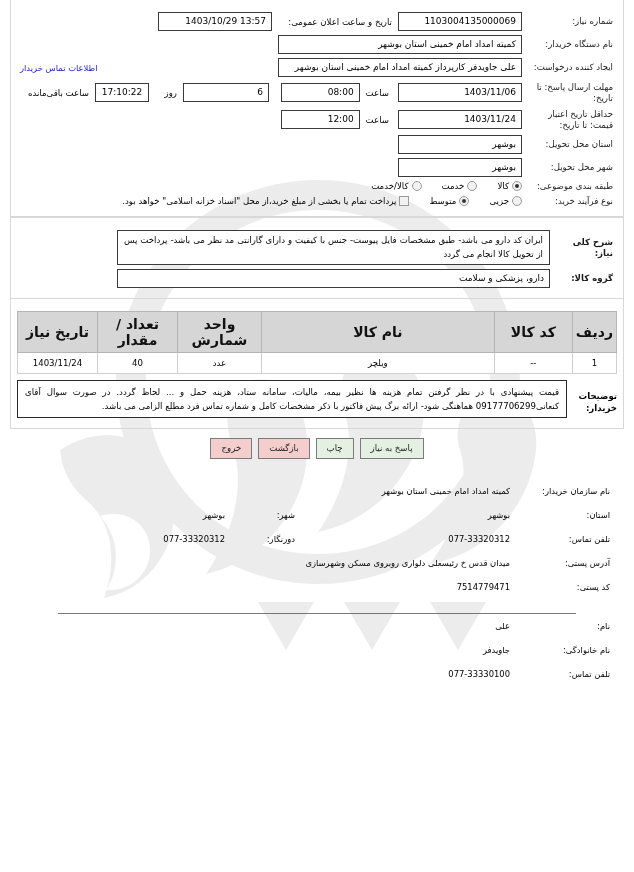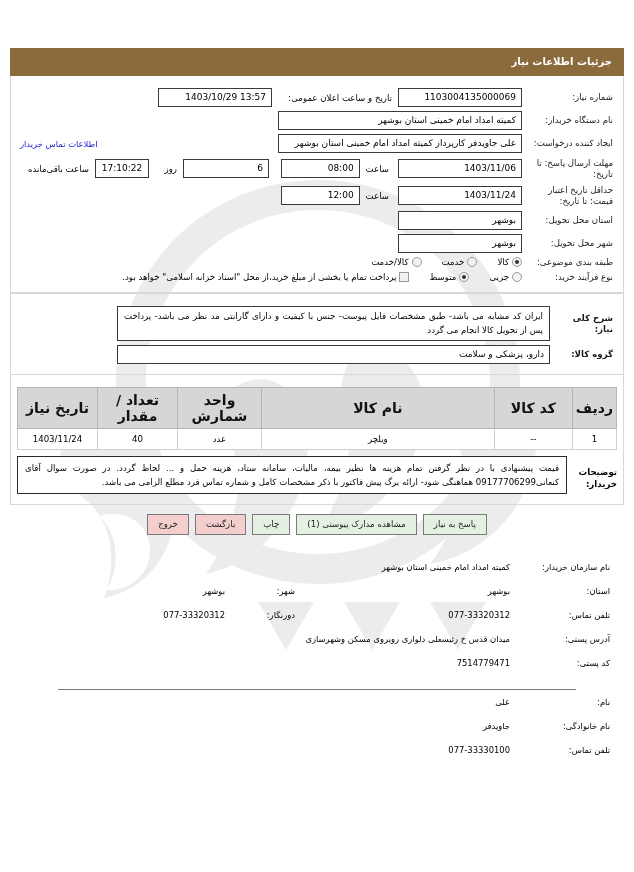--- a/index.html
+++ b/index.html
@@ -213,21 +213,20 @@
     <path d="M350 210 C392 190 424 216 424 258 C424 316 378 370 318 382 C346 342 356 294 344 262 C338 242 342 224 350 210 Z"></path>
     <path d="M470 250 C508 230 540 258 536 300 C530 358 486 404 430 414 C458 376 470 330 460 300 C454 282 460 264 470 250 Z"></path>
     <path d="M258 452 L314 452 L286 500 Z"></path>
     <path d="M344 452 L400 452 L372 500 Z"></path>
     <path d="M430 452 L486 452 L458 500 Z"></path>
   </g>
 </svg>
 
 <div class="page">
 
-  <div class="bar bar-top">جزئیات اطلاعات نیاز</div>
 
   <div class="panel panel-a" style="margin:0;">
     <table class="frm">
       <tbody>
           <tr>
         <td class="lbl">شماره نیاز:</td>
         <td style="width:130px;">
           <div class="fld num">1103004135000069</div>
         </td>
         <td class="inline-lbl" style="width:120px;">تاریخ و ساعت اعلان عمومی:</td>
@@ -376,21 +375,21 @@
     </tbody>
       </table>
   </div>
 
   <div class="panel panel-b" style="margin:0;">
     <table class="frm">
       <tbody>
           <tr>
         <td class="lbl" style="font-weight:bold; width:64px;">شرح کلی نیاز:</td>
         <td style="padding-left:100px;">
-          <div class="txtbox">ایران کد مشابه می باشد- طبق مشخصات فایل پیوست- جنس با کیفیت و دارای گارانتی مد نظر می باشد- پرداخت پس از تحویل کالا انجام می گردد</div>
+          <div class="txtbox">ایران کد دارو می باشد- طبق مشخصات فایل پیوست- جنس با کیفیت و دارای گارانتی مد نظر می باشد- پرداخت پس از تحویل کالا انجام می گردد</div>
         </td>
       </tr>
     </tbody>
       </table>
 
 
     <table class="frm">
       <tbody>
           <tr>
         <td class="lbl" style="font-weight:bold; width:64px;">گروه کالا:</td>
@@ -427,21 +426,20 @@
     </table>
 
     <div class="remarks-wrap">
       <div class="remarks-lbl">توضیحات خریدار:</div>
       <div class="remarks-box">قیمت پیشنهادی با در نظر گرفتن تمام هزینه ها نظیر بیمه، مالیات، سامانه ستاد، هزینه حمل و ... لحاظ گردد. در صورت سوال آقای کنعانی09177706299 هماهنگی شود- ارائه برگ پیش فاکتور با ذکر مشخصات کامل و شماره تماس فرد مطلع الزامی می باشد.</div>
     </div>
   </div>
 
   <div class="btnbar">
     <button class="btn green">پاسخ به نیاز</button>
-    <button class="btn green">مشاهده مدارک پیوستی (1)</button>
     <button class="btn green">چاپ</button>
     <button class="btn pink">بازگشت</button>
     <button class="btn pink">خروج</button>
   </div>
 
 
   <div class="contact">
     <table class="ct">
       <tbody>
           <tr>

